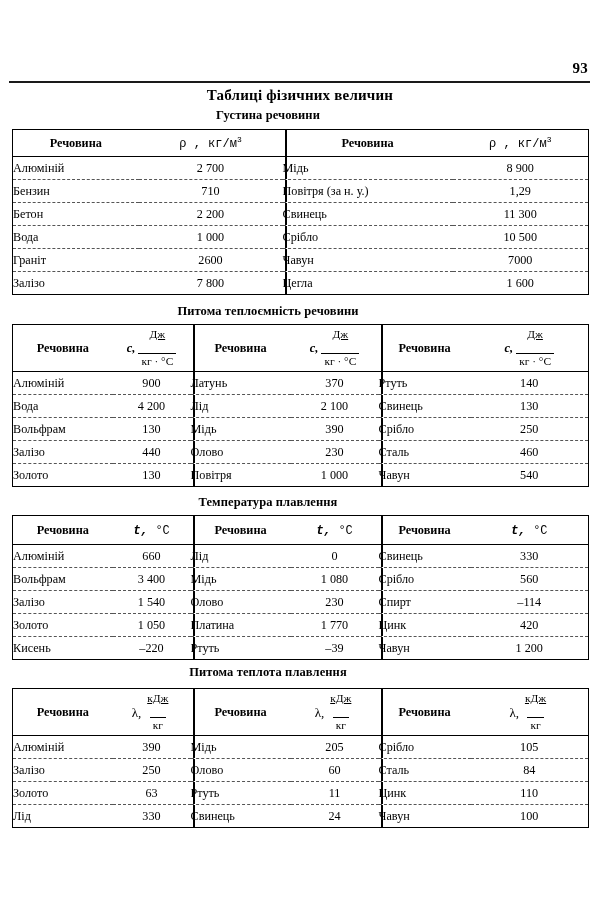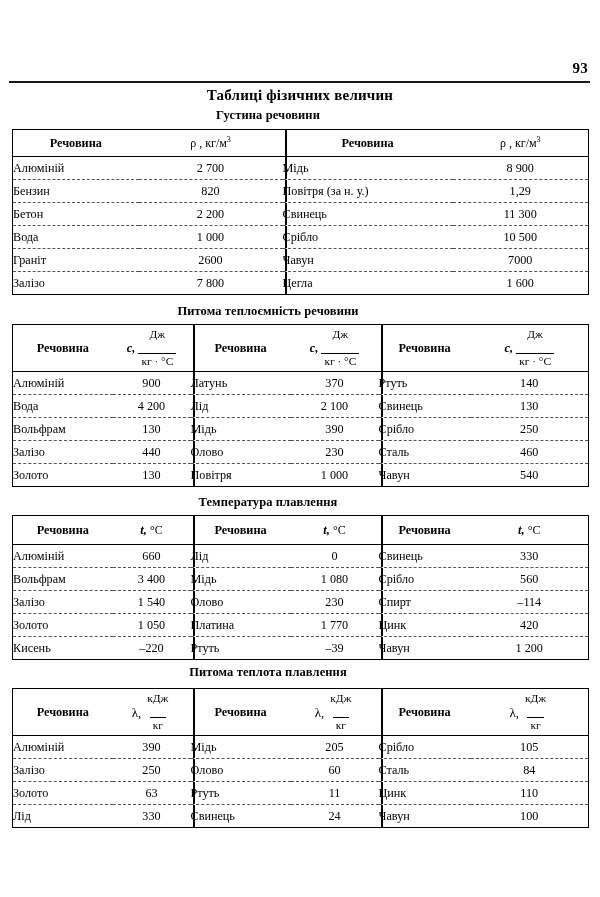--- a/index.html
+++ b/index.html
@@ -151,26 +151,27 @@
     font-weight: normal;
   }
   .frac {
     display: inline-flex;
     flex-direction: column;
     align-items: center;
     font-weight: normal;
     font-size: 11.4px;
     line-height: 1.15;
   }
-  .frac .num { padding: 0 3px 1px 3px; }
+  .frac .num { padding: 0 3px 1px 3px; text-decoration: underline; }
   .frac .den { padding: 1px 3px 0 3px; border-top: 1.1px solid #000; margin-top: 10px; }
 
   .unit-simple {
     font-weight: normal;
     font-size: 12px;
+    font-family: Liberation Mono, monospace;
   }
   .unit-simple .sym-it {
     font-style: italic;
     font-weight: bold;
     font-size: 12.5px;
   }
   .sup {
     font-size: 8px;
     vertical-align: super;
   }
@@ -211,21 +212,21 @@
     </thead>
     <tbody>
       <tr>
         <td class="cell-name sep-thin">Алюміній</td>
         <td class="cell-val grp-gap">2 700</td>
         <td class="cell-name sep-thin">Мідь</td>
         <td class="cell-val">8 900</td>
       </tr>
       <tr>
         <td class="cell-name sep-thin">Бензин</td>
-        <td class="cell-val grp-gap">820</td>
+        <td class="cell-val grp-gap">710</td>
         <td class="cell-name sep-thin">Повітря (за н. у.)</td>
         <td class="cell-val">1,29</td>
       </tr>
       <tr>
         <td class="cell-name sep-thin">Бетон</td>
         <td class="cell-val grp-gap">2 200</td>
         <td class="cell-name sep-thin">Свинець</td>
         <td class="cell-val">11 300</td>
       </tr>
       <tr>

